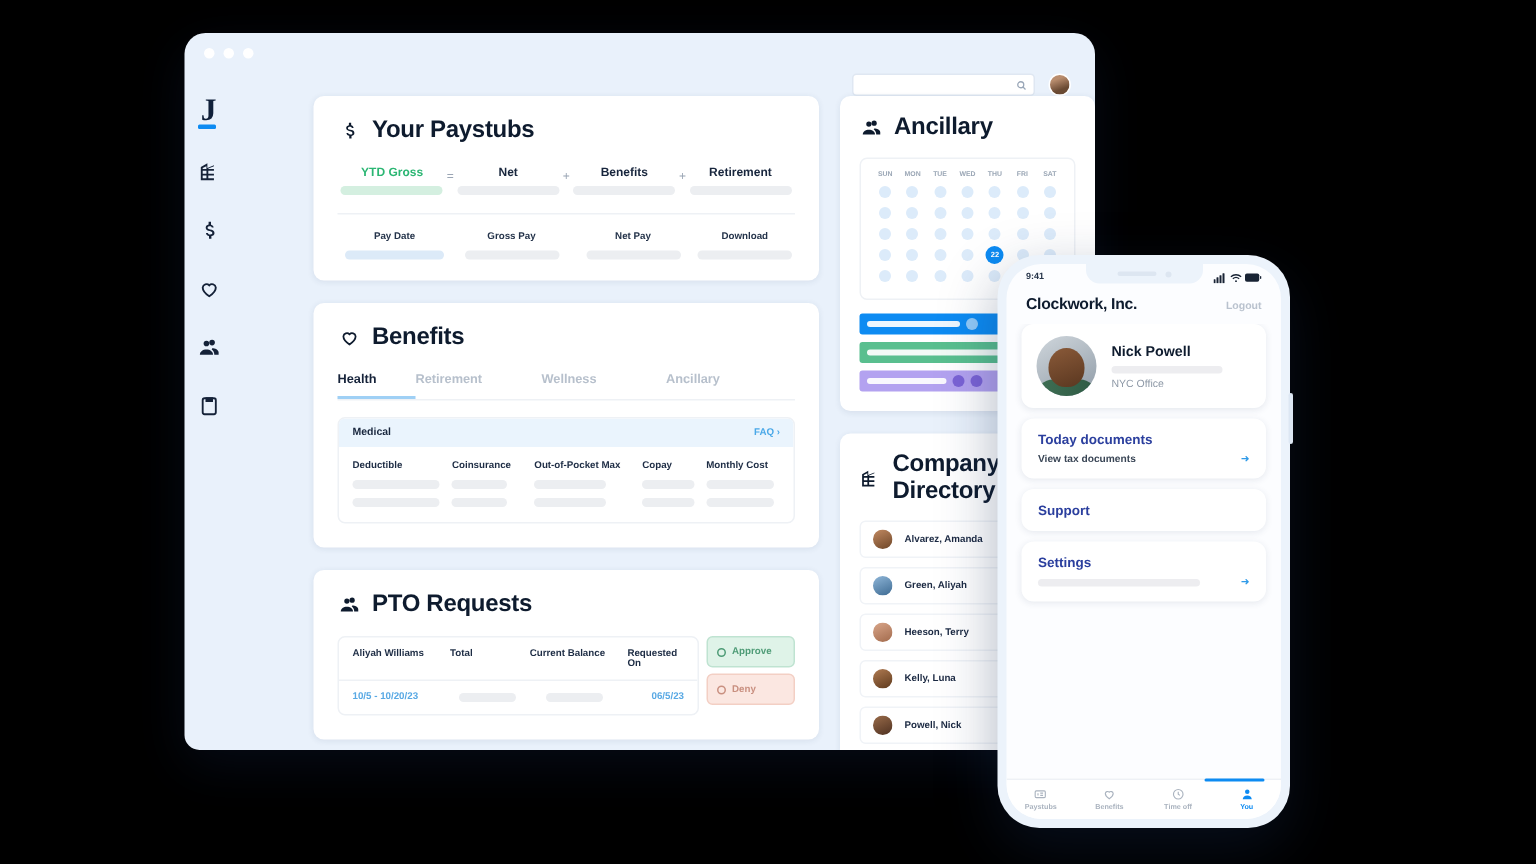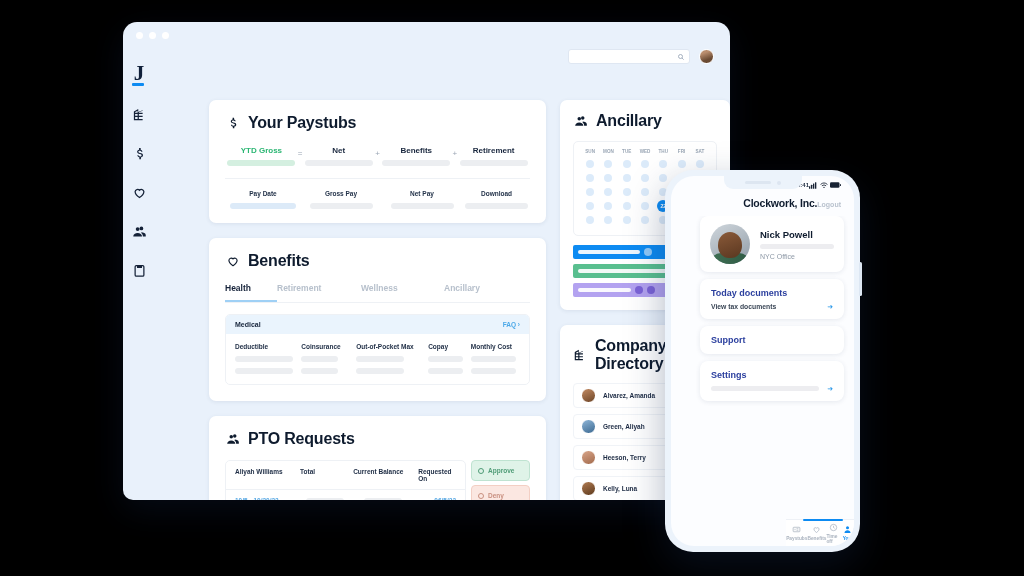--- a/index.html
+++ b/index.html
@@ -38,21 +38,21 @@
   .topbar { height: 37px; display: flex; align-items: center; justify-content: flex-end; padding-right: 16px; gap: 9px; }
   .searchbox {
     width: 122px; height: 15px; background: #fff; border: 1px solid #dfe7f2; border-radius: 3px;
     display: flex; align-items: center; padding: 0 4px; justify-content: flex-end;
   }
   .searchbox .mag { width: 8px; height: 8px; color: #9aa7b8; }
   .searchbox .mag svg { width: 8px; height: 8px; display: block; }
   .avatar-top { width: 15px; height: 15px; border-radius: 50%; overflow: hidden; border: 1px solid #fff;
     background: linear-gradient(160deg,#b98d6e 25%,#6a4a33 70%); }
 
-  .panes { flex: 1; display: flex; gap: 14px; padding: 0 0 0 54px; margin-top: 36px; }
+  .panes { flex: 1; display: flex; gap: 14px; padding: 0 0 0 54px; }
   .col-main { width: 337px; display: flex; flex-direction: column; gap: 15px; }
   .col-side { width: 170px; display: flex; flex-direction: column; gap: 15px; }
 
   .card { background: #ffffff; border-radius: 7px; box-shadow: 0 1px 4px rgba(30,50,90,.09); }
 
   .card-h { display: flex; align-items: center; gap: 8px; }
   .card-h .hico { width: 15px; height: 15px; color: #0e1b2e; display: flex; align-items: center; justify-content: center; }
   .card-h .hico svg { width: 14px; height: 14px; display: block; }
   .card-h .htitle { font-size: 16px; font-weight: 700; color: #0e1b2e; letter-spacing: -.2px; }
 
@@ -125,21 +125,21 @@
   .dir-sk { width: 26px; height: 6px; border-radius: 3px; background: #eceef1; }
 
   
   .phone {
     position: absolute; left: 665px; top: 170px; width: 195px; height: 382px;
     background: #ecf3fb; border-radius: 28px; padding: 6px;
     box-shadow: 0 14px 38px rgba(20,40,80,.34);
   }
   .phone::after { content:""; position:absolute; right:-1.5px; top:92px; width:2.5px; height:34px; background:#dde7f3; border-radius:2px; }
   .phone-screen { width: 100%; height: 100%; background: #fcfdff; border-radius: 23px; overflow: hidden; position: relative;
-    display: flex; flex-direction: column; align-items: flex-end; }
+    display: flex; flex-direction: column; }
   .notch { position: absolute; left: 50%; transform: translateX(-50%); top: 0; width: 78px; height: 13px;
     background: #ecf3fb; border-radius: 0 0 9px 9px; display:flex; align-items:center; justify-content:center; gap:6px; z-index:3;}
   .notch .spk { width: 26px; height: 3px; border-radius: 2px; background: #dde6f1; }
   .notch .cam { width: 4px; height: 4px; border-radius: 50%; background: #dde6f1; }
   .status { height: 16px; display: flex; align-items: center; justify-content: space-between; padding: 2px 13px 0; }
   .status .time { font-size: 6px; font-weight: 700; color: #263449; }
   .status .right { display: flex; align-items: center; gap: 2.5px; color: #182334; }
   .status .right svg { display: block; }
 
   .ph-head { display: flex; align-items: baseline; justify-content: space-between; padding: 5px 13px 7px; }

